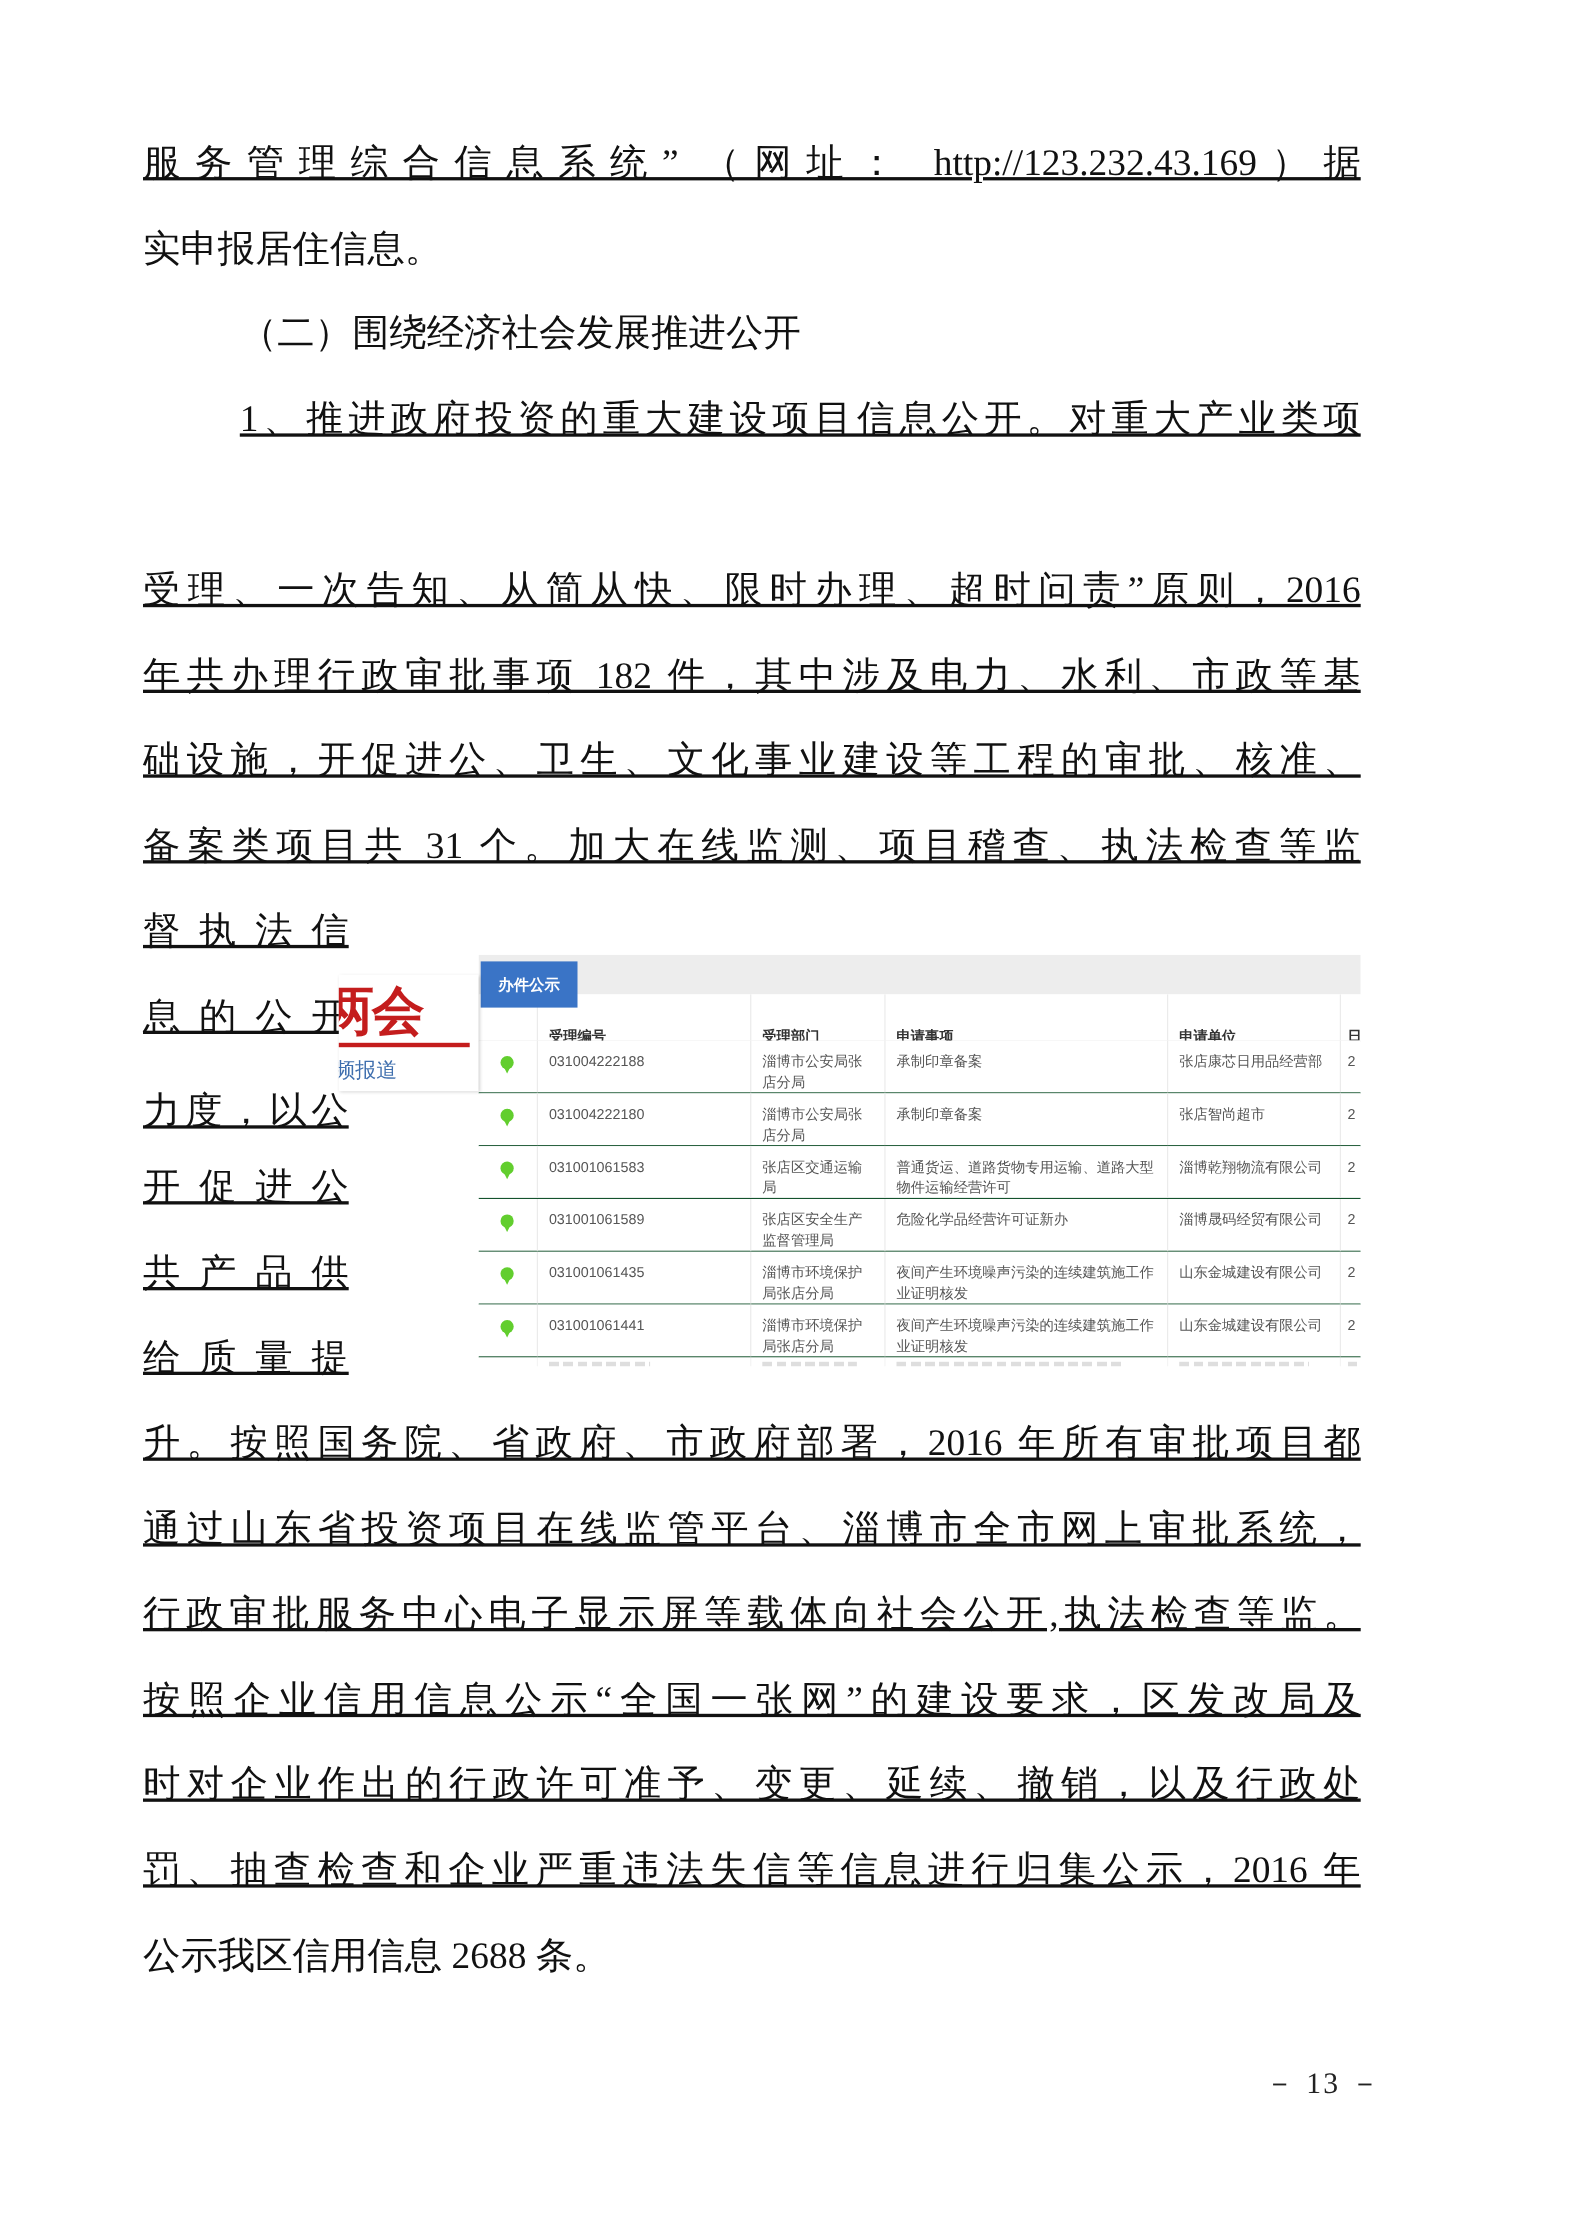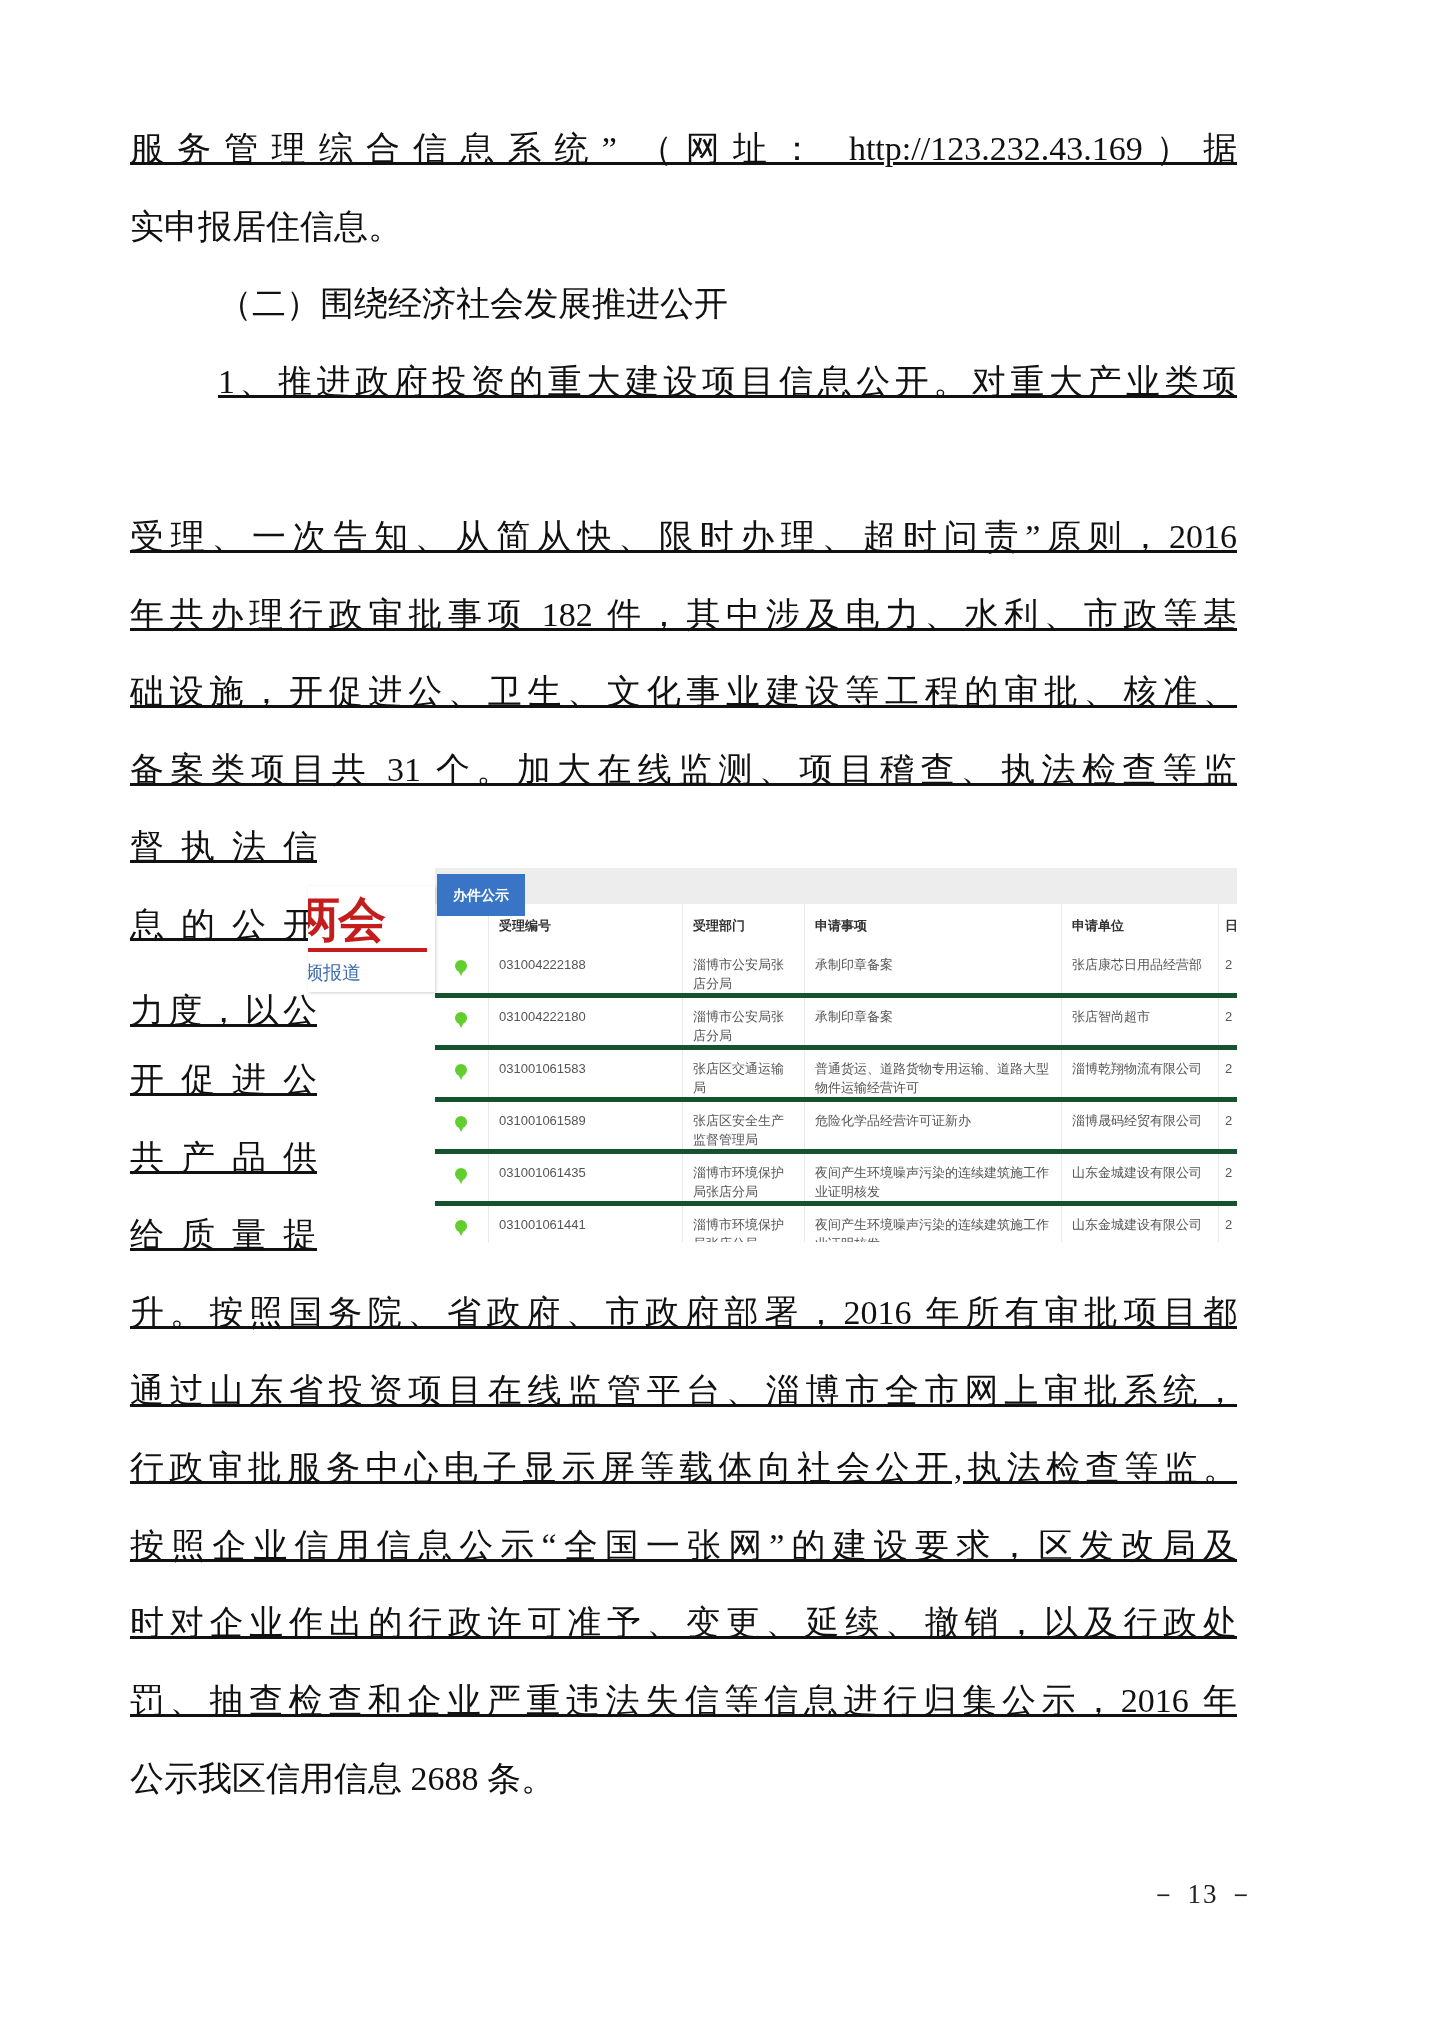--- a/index.html
+++ b/index.html
@@ -17,24 +17,24 @@
            font-size:27px;letter-spacing:2px;color:#222;}
 
   
   .shot{position:absolute;left:435px;top:868px;width:802px;height:374px;background:#fff;
         overflow:hidden;font-family:"Liberation Sans",sans-serif;}
   .shot-bar{position:absolute;top:0;left:0;right:0;height:36px;background:#ededed;}
   .shot-tab{position:absolute;left:2px;top:6px;width:88px;height:42px;background:#3a74c6;
             color:#fff;font-size:14px;font-weight:bold;text-align:center;line-height:42px;z-index:2;}
   .thead{position:absolute;top:36px;left:0;right:0;height:42px;display:flex;}
   .tbody{position:absolute;top:78px;left:0;right:0;}
-  .trow{display:flex;min-height:47px;border-bottom:5px solid #14532d;background:#fff;}
+  .trow{display:flex;min-height:47px;border-bottom:1px solid #14532d;background:#fff;}
   .thead{border-bottom:1px solid #dedede;background:#fff;}
   .cell{box-sizing:border-box;padding:9px 10px 0 10px;font-size:13px;color:#555;line-height:19px;}
-  .thead .cell{font-weight:bold;color:#333;padding-top:12px;}
+  .thead .cell{font-weight:bold;color:#333;padding-top:28px;}
   .c-pin{width:53px;padding:9px 0 0 20px;}
   .c-id{width:194px;border-left:1px solid #e9e9e9;}
   .c-dept{width:122px;border-left:1px solid #e9e9e9;}
   .c-item{width:257px;border-left:1px solid #e9e9e9;}
   .c-org{width:157px;border-left:1px solid #e9e9e9;}
   .c-date{width:19px;padding:9px 0 0 6px;border-left:1px solid #e9e9e9;overflow:hidden;}
   .thead .c-id,.thead .c-dept,.thead .c-item,.thead .c-org,.thead .c-date{border-left:1px solid #e9e9e9;}
 
   .pin{display:inline-block;width:12px;height:12px;background:#62ce2e;border-radius:50%;
        position:relative;margin-top:5px;}

